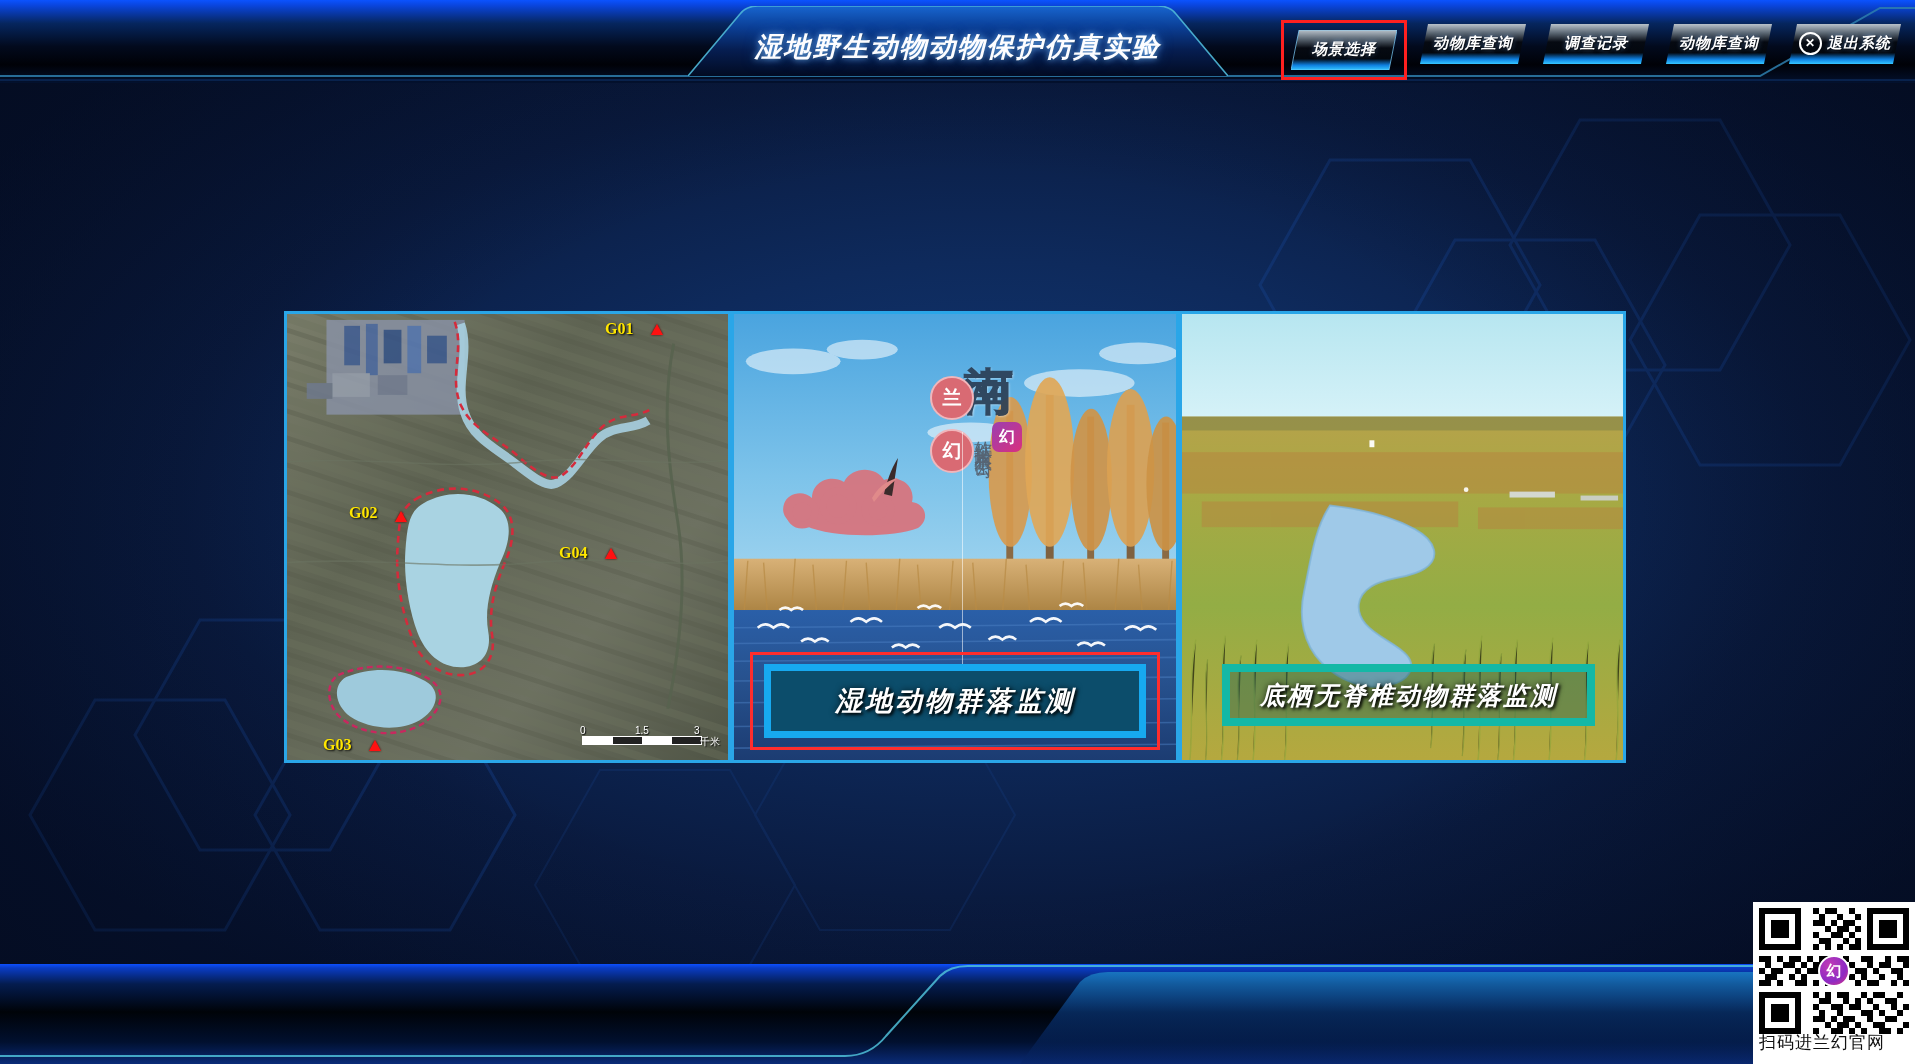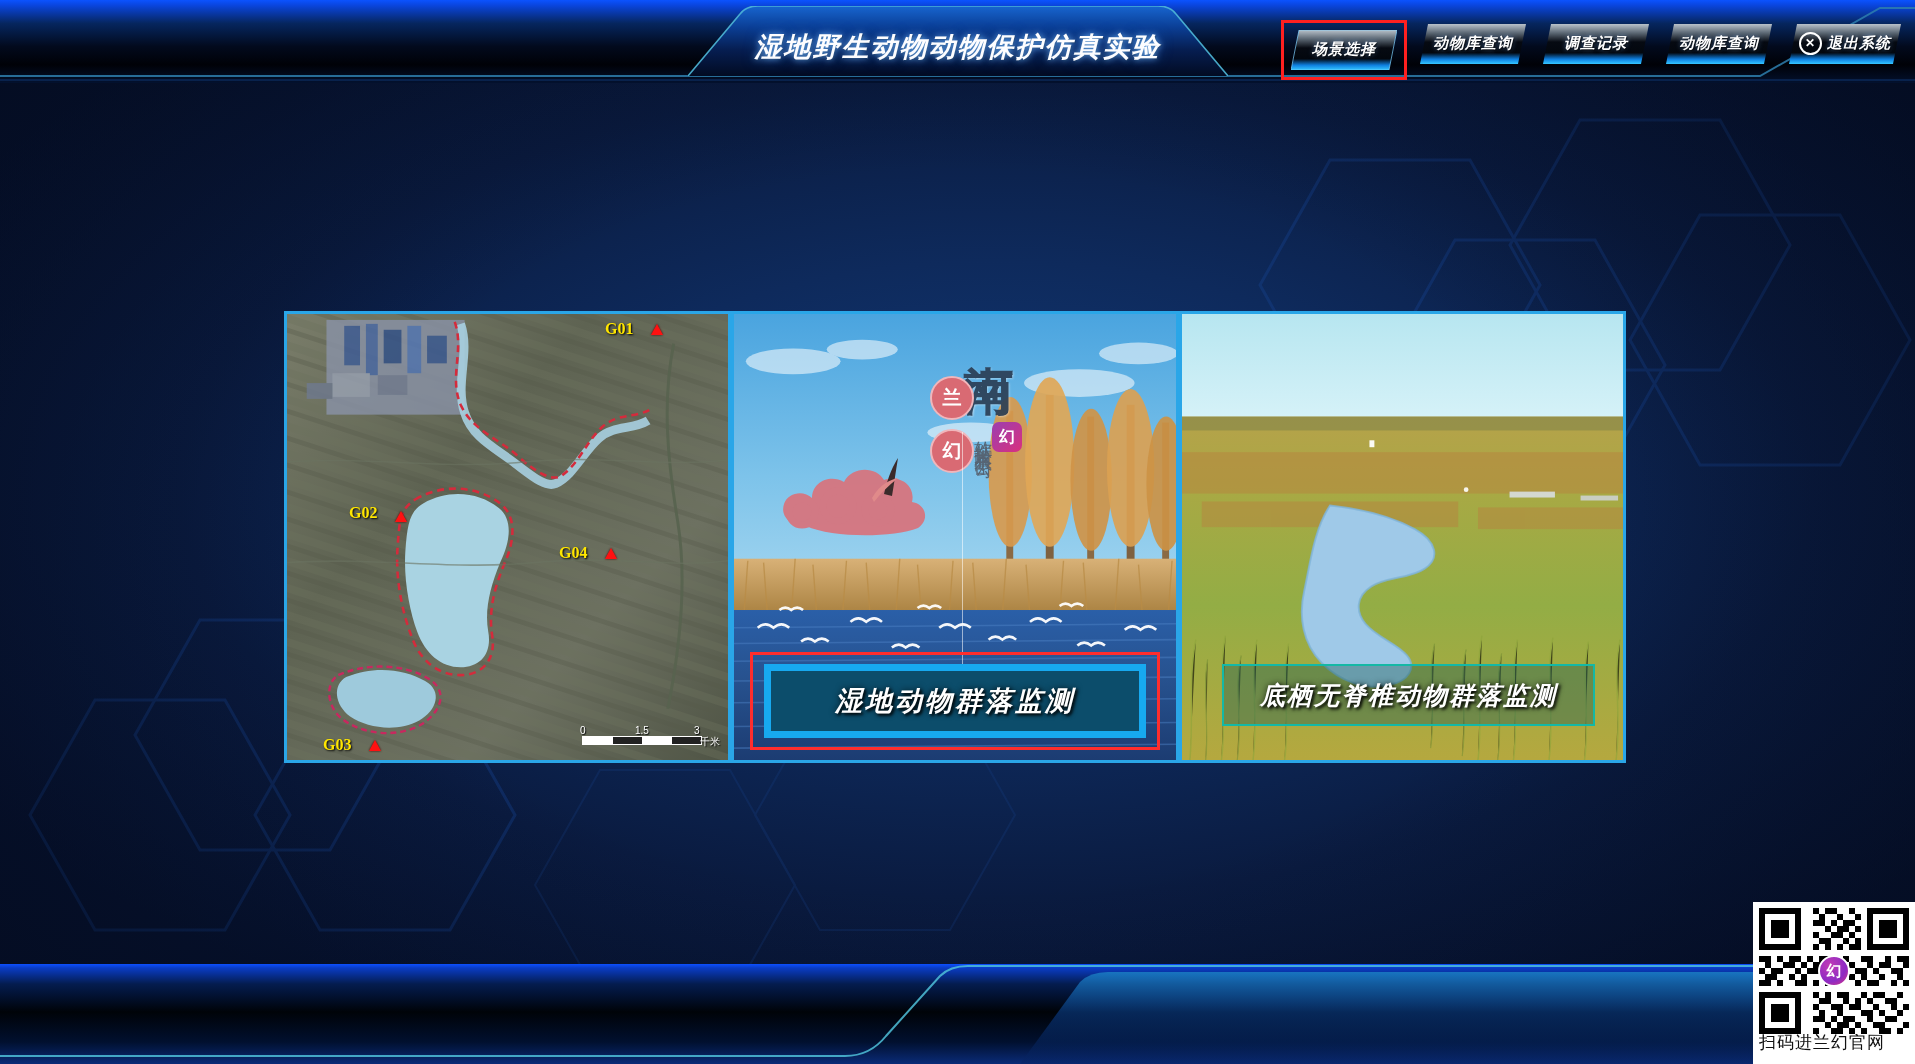--- a/index.html
+++ b/index.html
@@ -123,21 +123,21 @@
     height:62px;
     display:flex;align-items:center;justify-content:center;
     box-sizing:border-box;
   }
   .cap-1{
     background:rgba(24,92,132,.52);
     border:2px solid #56c4ec;
   }
   .cap-3{
     background:rgba(32,96,86,.42);
-    border:2px solid #14b8a6;
+    border:8px solid #14b8a6;
     left:40px;right:28px;
   }
   .cap-2{
     left:30px;right:30px;bottom:22px;height:74px;
     background:#0c4d6b;
     border:7px solid #17a9f0;
     align-items:center;
   }
   .cap-txt{
     color:#fff;

